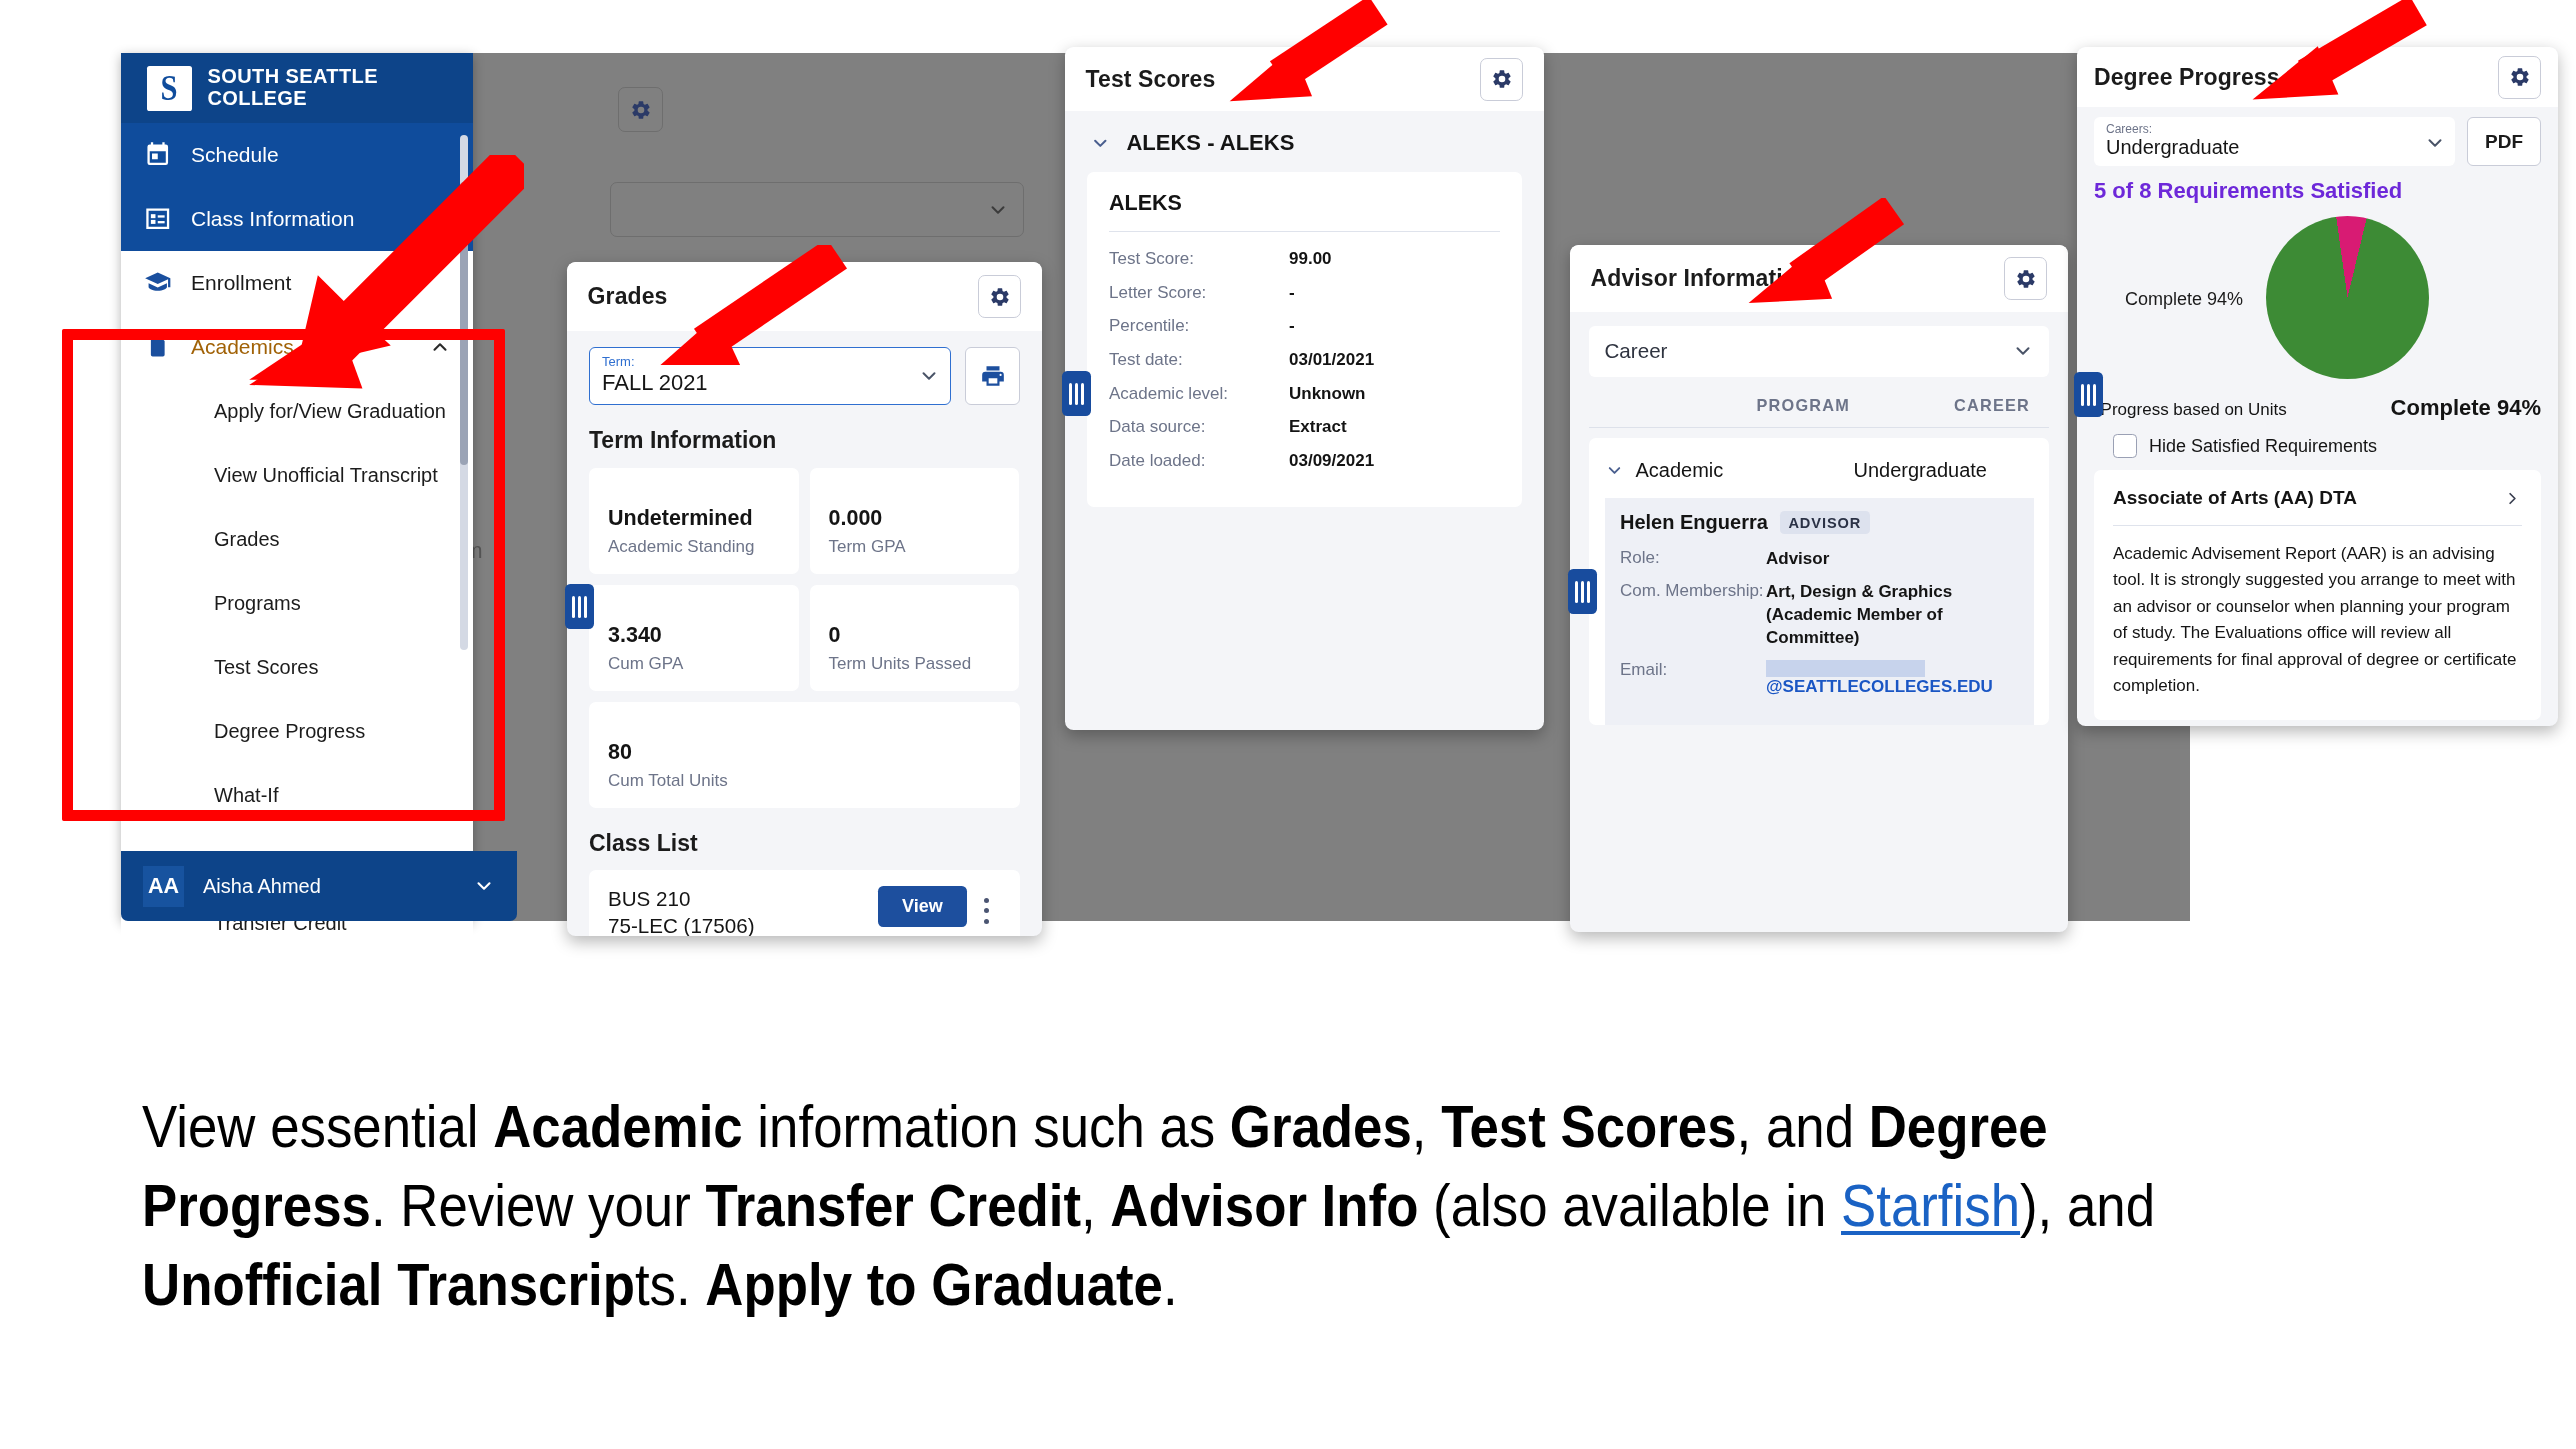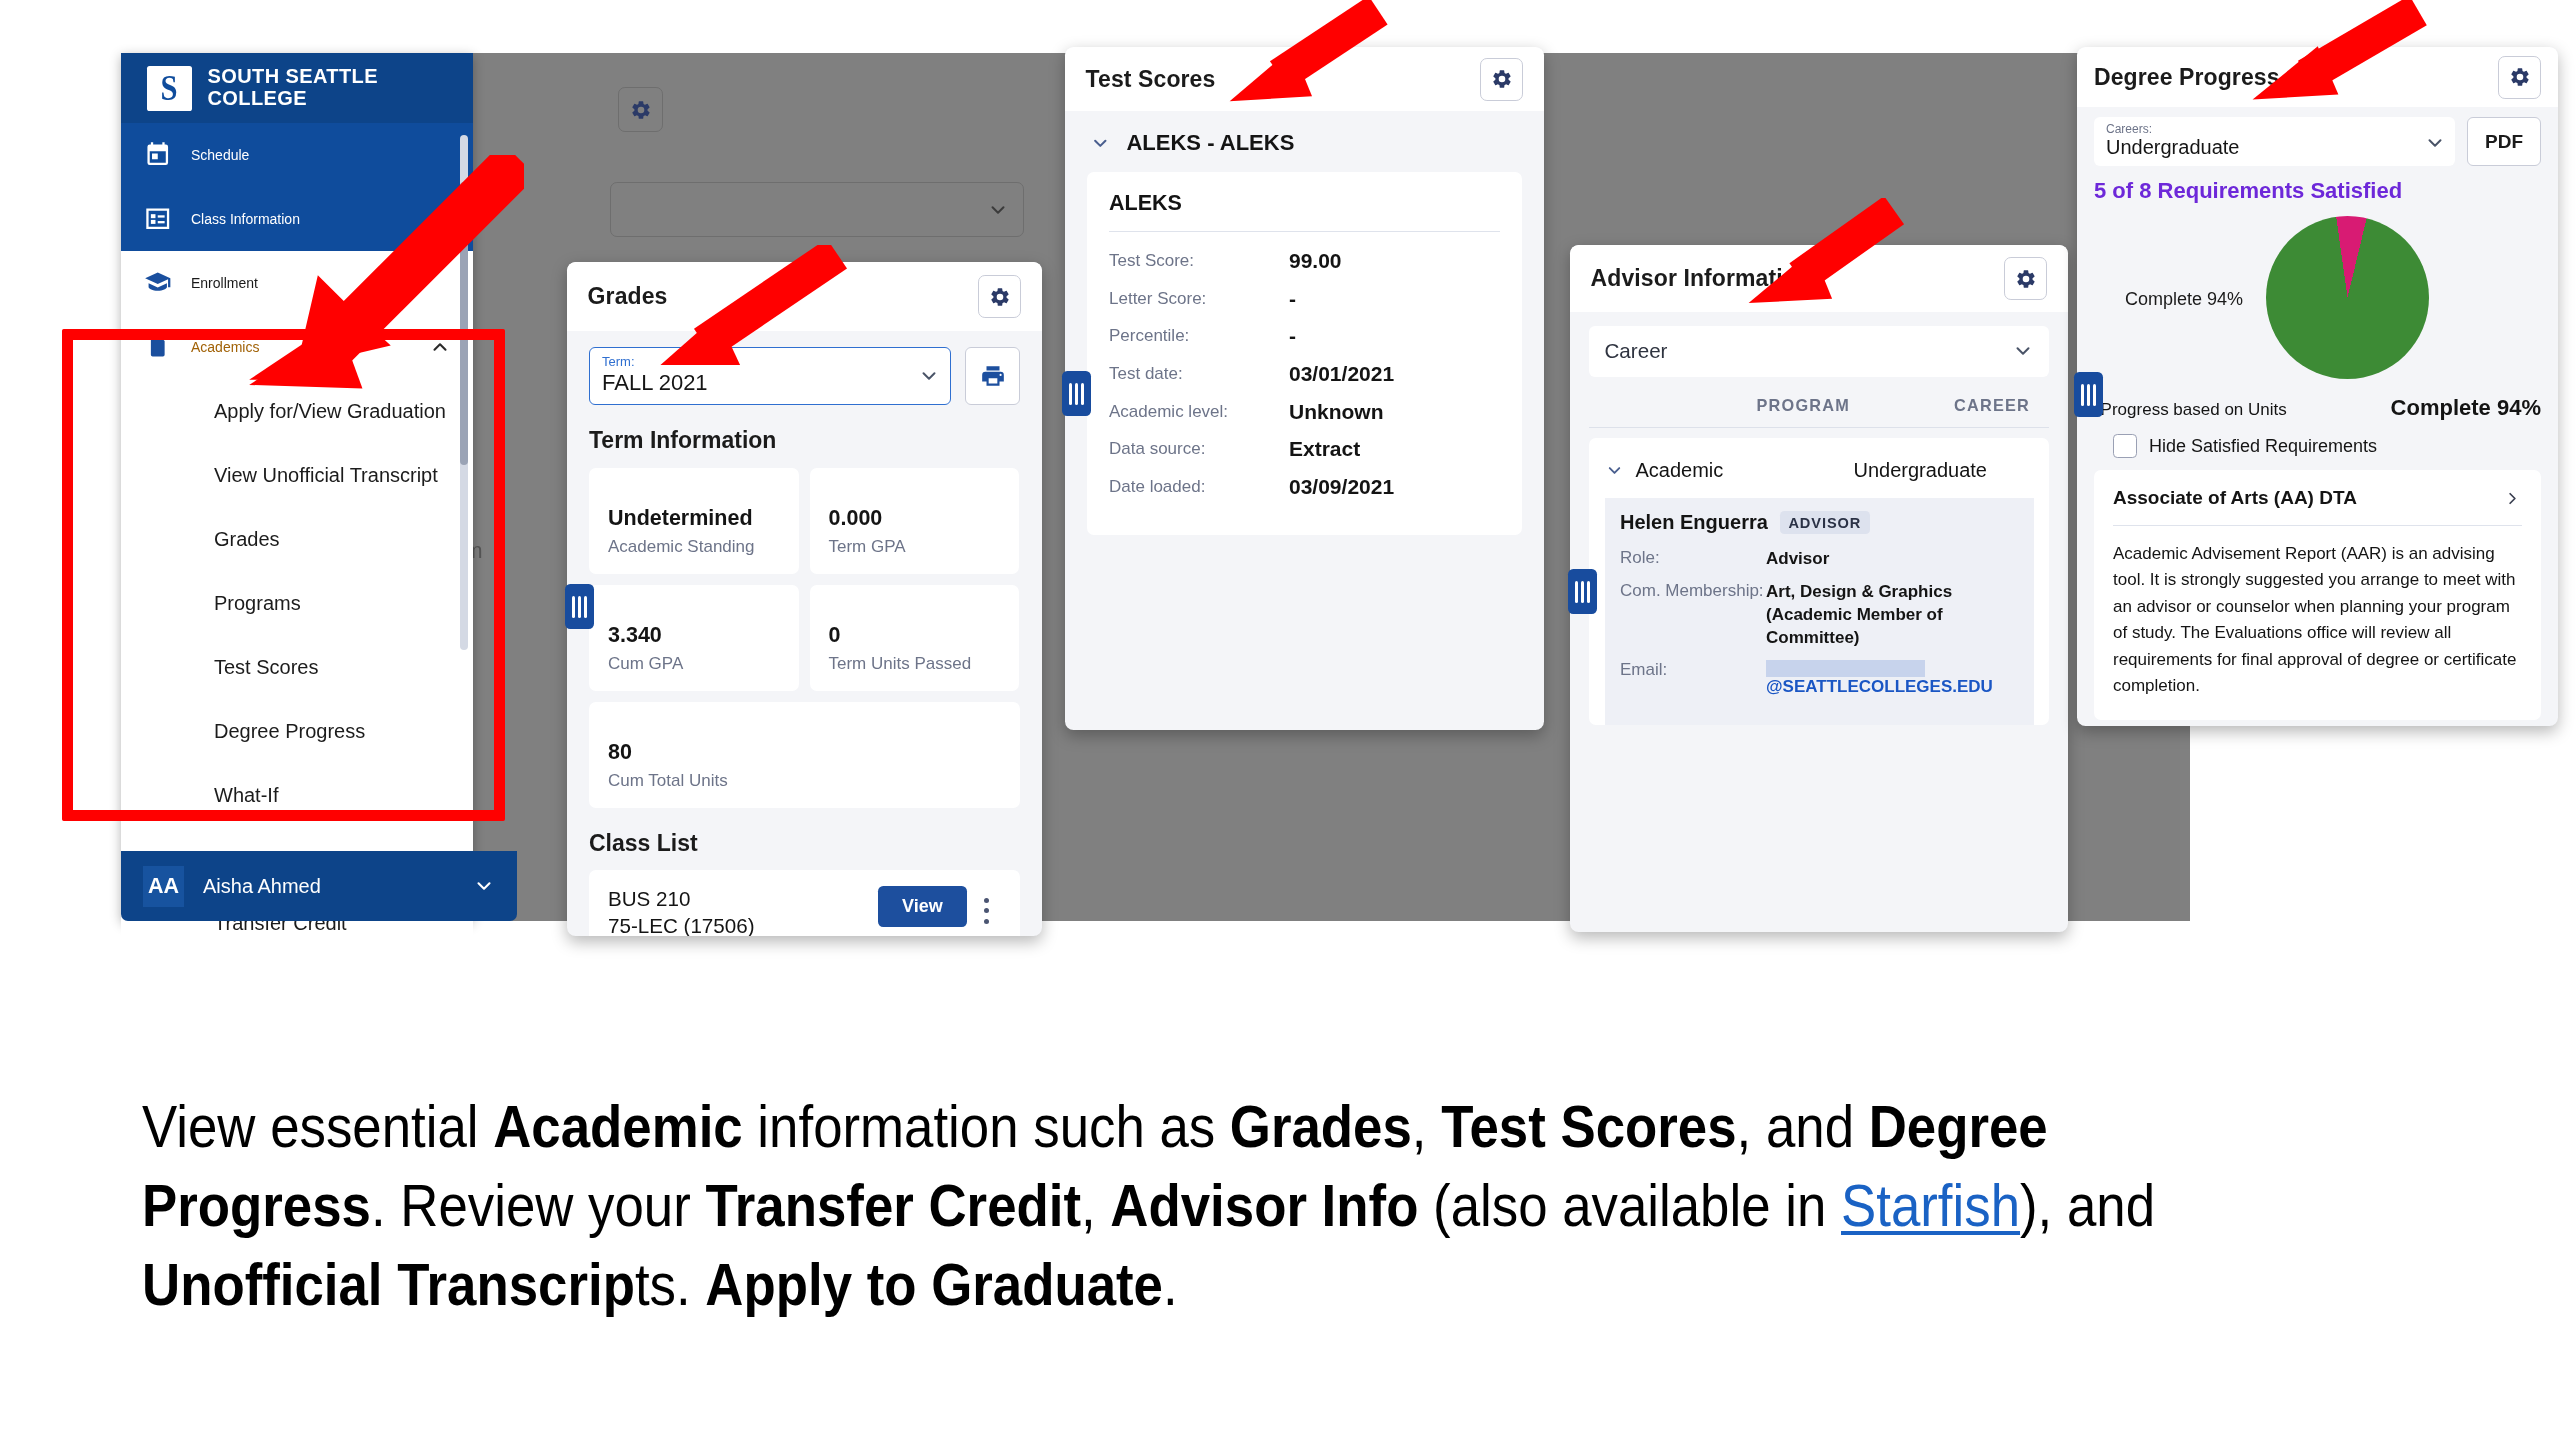--- a/index.html
+++ b/index.html
@@ -28,21 +28,21 @@
            border-radius:0 0 6.9px 6.9px;}
   #logo-bar{height:70px;background:#0d4489;display:flex;align-items:center;
             padding-left:26px;gap:15.5px;}
   #logo-mark{width:45px;height:45px;background:#fff;border-radius:2.6px;
              display:flex;align-items:center;justify-content:center;}
   #logo-mark span{color:#0f4c9c;font-size:36px;font-weight:700;line-height:1;
                   font-family:"Liberation Serif",serif;transform:scaleX(.85);}
   #logo-text{color:#fff;font-size:20px;font-weight:700;line-height:1.08;
              letter-spacing:0.4px;}
   .nav-row{height:64px;display:flex;align-items:center;padding:0 22px;gap:19px;
-           color:#ffffff;font-size:14px;}
+           color:#ffffff;font-size:21px;}
   .nav-row.light{background:#ffffff;color:#1a1a1a;}
   .nav-ico{width:29px;height:29px;flex:none;display:flex;align-items:center;
            justify-content:center;}
   .nav-ico svg{width:27.5px;height:27.5px;}
   .nav-label{flex:1;}
   .chev{width:22px;height:22px;flex:none;}
   .sub-row{height:64px;display:flex;align-items:center;padding-left:93px;
            background:#fff;color:#1c1c1c;font-size:20px;}
   #subpanel{background:#fff;}
   #user-row{position:absolute;left:0;bottom:0;width:352px;height:70px;
@@ -101,21 +101,21 @@
   #test-card .card-head{height:64px;}
   .ts-body{padding:0 22px;}
   .acc-head{display:flex;align-items:center;gap:15.5px;padding:19px 3.4px 15.5px;}
   .acc-head .chev{width:20.6px;height:20.6px;}
   .acc-title{font-size:22px;font-weight:700;color:#141414;}
   .ts-inner{background:#fff;border-radius:6.9px;padding:19px 22px 22px;}
   .ts-name{font-size:21.5px;font-weight:700;color:#141414;}
   .ts-rule{height:0.9px;background:#dfe3ec;margin:15.5px 0 17px;}
   .ts-row{display:flex;margin-bottom:13.7px;align-items:center;}
   .ts-k{width:180px;font-size:17px;color:#6d7489;}
-  .ts-v{font-size:21px;font-weight:700;color:#141414;}
+  .ts-v{font-size:17px;font-weight:700;color:#141414;}
 
   
   #adv-card{left:1570px;top:245px;width:498px;height:687px;}
   #adv-card .card-head{height:67px;}
   .adv-body{padding:0 19px;}
   .adv-select{margin-top:13.7px;background:#fff;border-radius:6px;padding:13.7px 15.5px;
               display:flex;align-items:center;}
   .adv-select span{flex:1;font-size:20.6px;color:#2f3440;}
   .adv-thead{display:flex;padding:19px 19px 12px;border-bottom:0.9px solid #dde1ea;}
   .adv-thead div{font-size:16.3px;font-weight:700;color:#6d7489;letter-spacing:1.2px;text-align:right;}

